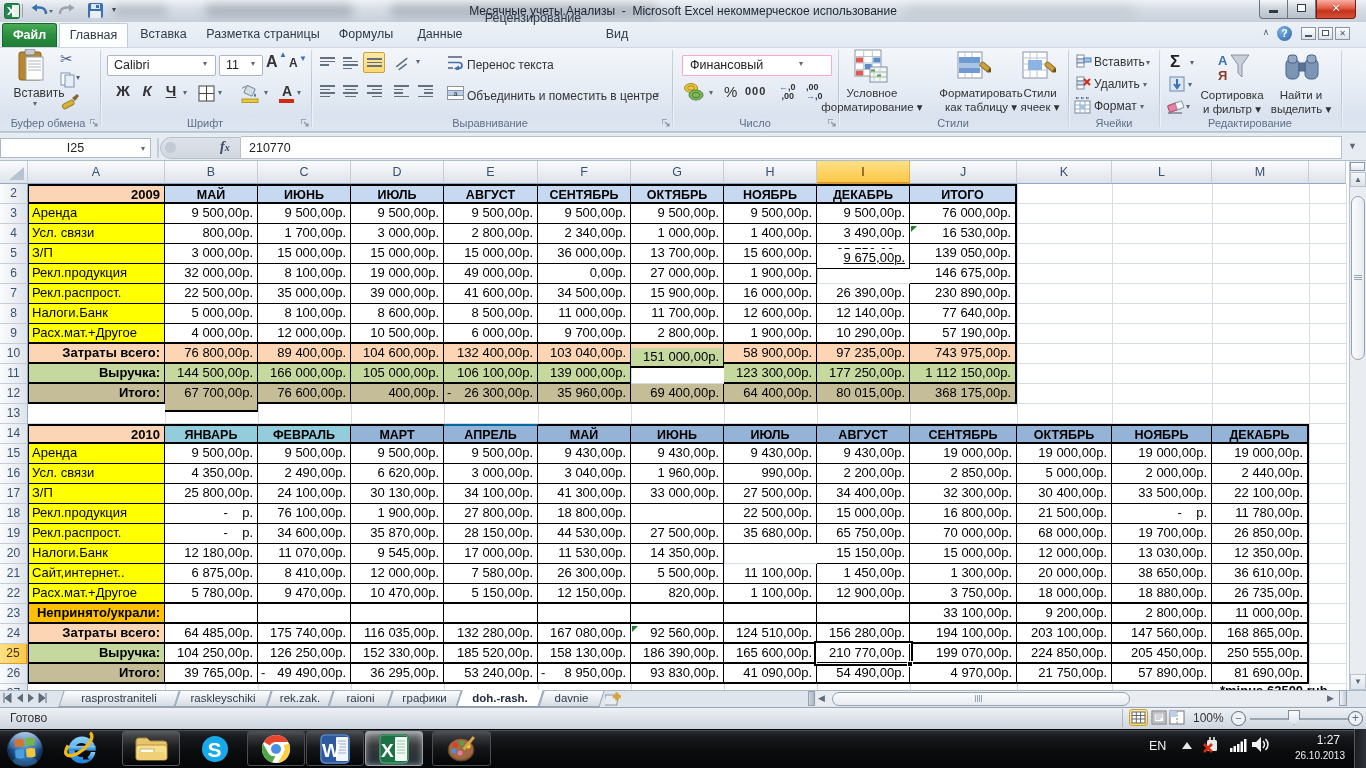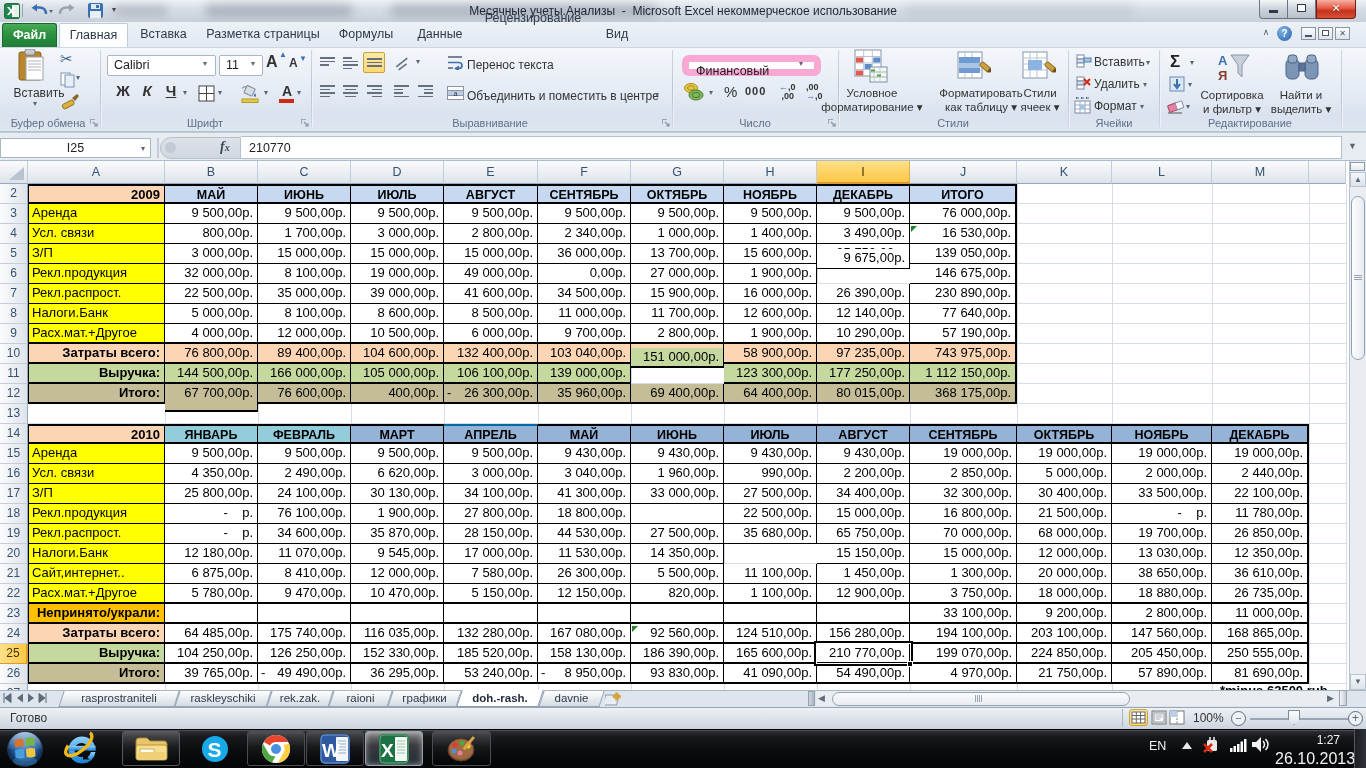--- a/index.html
+++ b/index.html
@@ -226,21 +226,21 @@
     <line x1="1" y1="13" x2="6" y2="13" stroke="#63717f" stroke-width="1.7"></line>
   </svg>
 <div class="a" style="left:467px;top:58px;font-size:12px;color:#333;">Перенос текста</div>
 <svg class="a" style="left:447px;top:86px;" width="17" height="14">
     <rect x="0.5" y="0.5" width="16" height="13" fill="#fff" stroke="#8a94a2"></rect>
     <rect x="0.5" y="4.5" width="16" height="5" fill="#b9cfe8" stroke="#8a94a2"></rect>
     <text x="8.5" y="9.5" font-size="7" text-anchor="middle" fill="#333" font-family="Liberation Sans">a</text>
   </svg>
 <div class="a" style="left:467px;top:89px;font-size:12px;color:#333;">Объединить и поместить в центре</div>
 <div class="a" style="left:655px;top:90px;width:12px;font-size:8px;color:#5a6674;">▾</div>
-<div class="a" style="left:682px;top:55px;width:139px;height:21px;background:#fff;border:7px solid #f9a8d4;border-radius:7px;font-size:12.5px;color:#222;line-height:19px;padding-left:7px;">Финансовый</div>
+<div class="a" style="left:682px;top:55px;width:150px;height:21px;background:#fff;border:1px solid #f9a8d4;border-radius:1px;font-size:12.5px;color:#222;line-height:19px;padding-left:7px;">Финансовый</div>
 <div class="a" style="left:799px;top:59px;width:12px;font-size:8px;color:#5a6674;">▾</div>
 <svg class="a" style="left:683px;top:82px;" width="24" height="20">
     <ellipse cx="8" cy="6" rx="6.5" ry="4.5" fill="#e9c941" stroke="#a9891f"></ellipse>
     <ellipse cx="8" cy="6" rx="3.5" ry="2.2" fill="none" stroke="#a9891f"></ellipse>
     <ellipse cx="13" cy="13" rx="7" ry="5" fill="#7fba5a" stroke="#4e7f33"></ellipse>
     <ellipse cx="13" cy="13" rx="4" ry="2.6" fill="none" stroke="#4e7f33"></ellipse>
   </svg>
 <div class="a" style="left:709px;top:88px;width:12px;font-size:8px;color:#5a6674;">▾</div>
 <div class="a" style="left:724px;top:83px;font-size:15px;color:#333;">%</div>
 <div class="a" style="left:745px;top:85px;font-size:11px;font-weight:bold;color:#333;letter-spacing:1px;">000</div>
@@ -449,21 +449,21 @@
 <div class="c wh ar" style="left:817px;top:83px;width:93px;height:20px;border-bottom-width:1px;"><span class="num">25&nbsp;750,00р.</span></div>
 <div class="c wh ar" style="left:910px;top:83px;width:107px;height:20px;border-bottom-width:1px;border-right-width:2px;"><span class="num">139&nbsp;050,00р.</span></div>
 <div class="c yel al" style="left:28px;top:103px;width:137px;height:20px;border-bottom-width:1px;border-left:1px solid #000;">Рекл.продукция</div>
 <div class="c wh ar" style="left:165px;top:103px;width:93px;height:20px;border-bottom-width:1px;"><span class="num">32&nbsp;000,00р.</span></div>
 <div class="c wh ar" style="left:258px;top:103px;width:93px;height:20px;border-bottom-width:1px;"><span class="num">8&nbsp;100,00р.</span></div>
 <div class="c wh ar" style="left:351px;top:103px;width:93px;height:20px;border-bottom-width:1px;"><span class="num">19&nbsp;000,00р.</span></div>
 <div class="c wh ar" style="left:444px;top:103px;width:94px;height:20px;border-bottom-width:1px;"><span class="num">49&nbsp;000,00р.</span></div>
 <div class="c wh ar" style="left:538px;top:103px;width:93px;height:20px;border-bottom-width:1px;"><span class="num">0,00р.</span></div>
 <div class="c wh ar" style="left:631px;top:103px;width:93px;height:20px;border-bottom-width:1px;"><span class="num">27&nbsp;000,00р.</span></div>
 <div class="c wh ar" style="left:724px;top:103px;width:93px;height:20px;border-bottom-width:1px;"><span class="num">1&nbsp;900,00р.</span></div>
-<div class="c wh ar" style="left:817px;top:88px;width:93px;height:20px;border-bottom-width:1px;"><span class="num">9&nbsp;675,00р.</span></div>
+<div class="c wh ar" style="left:817px;top:88px;width:93px;height:20px;border-bottom-width:1px;text-decoration:underline;"><span class="num">9&nbsp;675,00р.</span></div>
 <div class="c wh ar" style="left:910px;top:103px;width:107px;height:20px;border-bottom-width:1px;border-right-width:2px;"><span class="num">146&nbsp;675,00р.</span></div>
 <div class="c yel al" style="left:28px;top:123px;width:137px;height:20px;border-bottom-width:1px;border-left:1px solid #000;">Рекл.распрост.</div>
 <div class="c wh ar" style="left:165px;top:123px;width:93px;height:20px;border-bottom-width:1px;"><span class="num">22&nbsp;500,00р.</span></div>
 <div class="c wh ar" style="left:258px;top:123px;width:93px;height:20px;border-bottom-width:1px;"><span class="num">35&nbsp;000,00р.</span></div>
 <div class="c wh ar" style="left:351px;top:123px;width:93px;height:20px;border-bottom-width:1px;"><span class="num">39&nbsp;000,00р.</span></div>
 <div class="c wh ar" style="left:444px;top:123px;width:94px;height:20px;border-bottom-width:1px;"><span class="num">41&nbsp;600,00р.</span></div>
 <div class="c wh ar" style="left:538px;top:123px;width:93px;height:20px;border-bottom-width:1px;"><span class="num">34&nbsp;500,00р.</span></div>
 <div class="c wh ar" style="left:631px;top:123px;width:93px;height:20px;border-bottom-width:1px;"><span class="num">15&nbsp;900,00р.</span></div>
 <div class="c wh ar" style="left:724px;top:123px;width:93px;height:20px;border-bottom-width:1px;"><span class="num">16&nbsp;000,00р.</span></div>
 <div class="c wh ar" style="left:817px;top:123px;width:93px;height:20px;border-bottom-width:1px;"><span class="num">26&nbsp;390,00р.</span></div>
@@ -858,13 +858,13 @@
     <rect x="3.5" y="7" width="2.5" height="6" fill="#fff"></rect>
     <rect x="7" y="5" width="2.5" height="8" fill="#fff"></rect>
     <rect x="10.5" y="2.5" width="2.5" height="10.5" fill="#fff"></rect>
     <rect x="14" y="0" width="2.5" height="13" fill="#fff"></rect>
   </svg>
 <svg class="a" style="left:1252px;top:737px;" width="18" height="15">
     <path d="M0 5 h4 l5 -5 v15 l-5 -5 h-4 z" fill="#f2f2f2"></path>
     <path d="M11 4 q3 3.5 0 7 M13.5 2 q5 5.5 0 11" stroke="#f2f2f2" stroke-width="1.5" fill="none"></path>
   </svg>
 <div class="a" style="left:1280px;top:733px;width:60px;text-align:right;font-size:12px;color:#f2f2f2;">1:27</div>
-<div class="a" style="left:1275px;top:750px;width:70px;text-align:right;font-size:16px;color:#f2f2f2;">26.10.2013</div>
+<div class="a" style="left:1275px;top:750px;width:70px;text-align:right;font-size:10px;color:#f2f2f2;">26.10.2013</div>
 <div class="a" style="left:1354px;top:729px;width:12px;height:39px;background:linear-gradient(90deg,#1c1e22,#2e3238);border-left:1px solid #55595f;"></div>
 </body></html>

